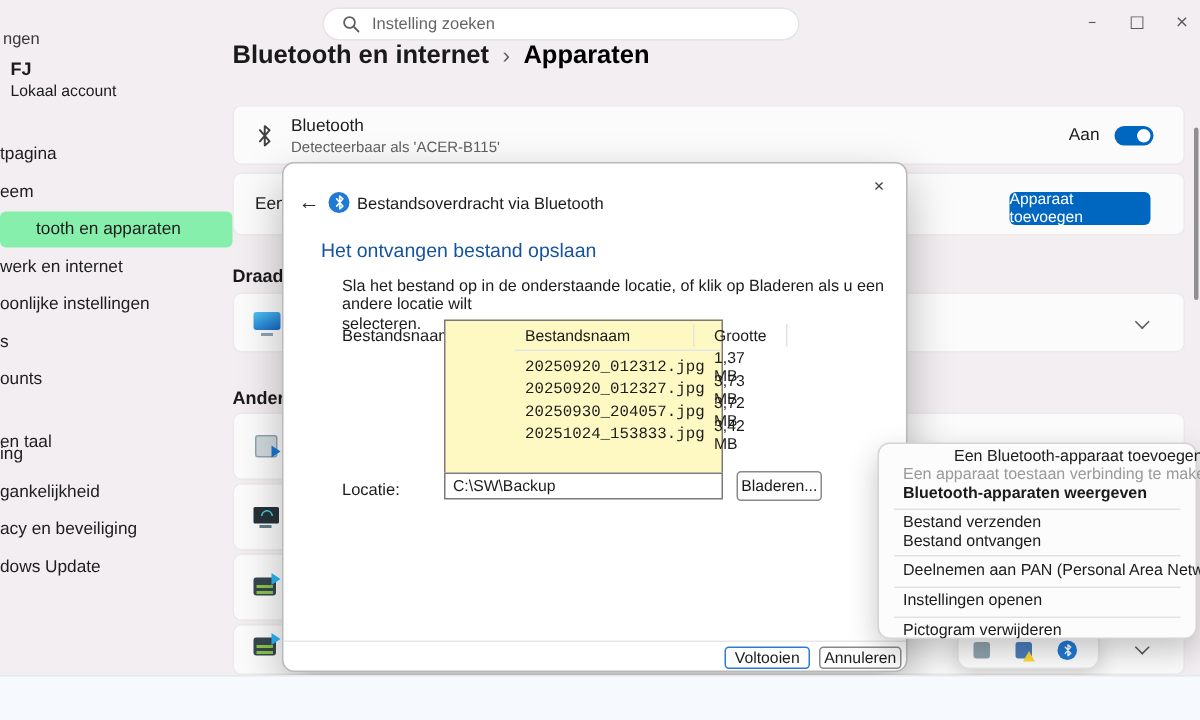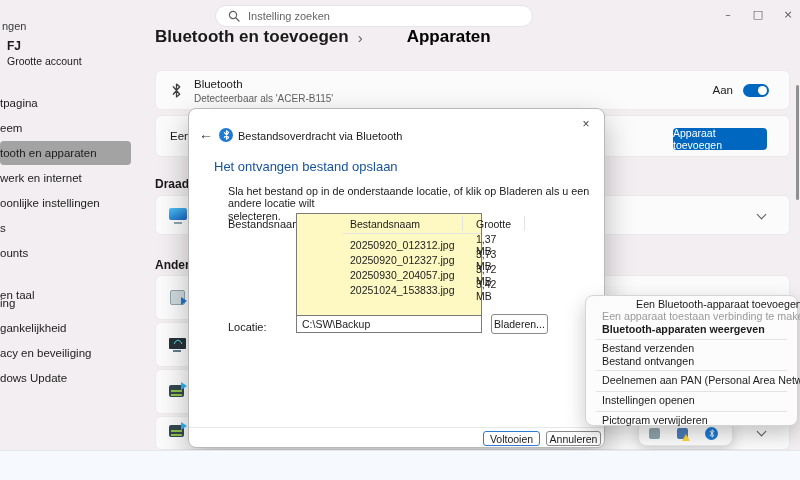--- a/index.html
+++ b/index.html
@@ -11,27 +11,27 @@
   .search{left:215px;top:5px;width:318px;height:22px;background:#fff;border:1px solid #e6e3e6;
           border-radius:12px;display:flex;align-items:center;box-sizing:border-box;padding-left:12px;}
   .search .ph{font-size:11px;color:#666;margin-left:8px;}
   .winctl{top:0;width:28px;height:28px;display:flex;align-items:center;justify-content:center;
           font-size:11px;color:#5a5a5a;font-family:"DejaVu Sans",sans-serif;}
   
   .uname{left:7px;top:39px;font-size:12px;font-weight:bold;}
   .uacct{left:7px;top:55px;font-size:10.5px;}
   
   .sbi{left:0;width:131px;height:24px;border-radius:4px;display:flex;align-items:center;}
-  .sbi.active{background:#a3a3a3;}
+  .sbi.active{background:#86efac;padding-left:24px;}
   .sbi span{font-size:11.5px;color:#1d1d1d;}
   
   .crumb{left:155px;top:27px;font-size:17px;display:flex;gap:9px;align-items:center;}
   .crumb .p{font-weight:600;color:#1a1a1a;}
   .crumb .s{color:#5f5f5f;font-size:15px;}
-  .crumb .c{font-weight:700;color:#000;margin-left:35px;}
+  .crumb .c{font-weight:700;color:#000;}
   .card{background:#fbfbfb;border:1px solid #eceaec;border-radius:6px;box-sizing:border-box;}
   .sect{font-size:12px;font-weight:600;color:#1a1a1a;}
   .rowtitle{font-size:11.5px;color:#1b1b1b;}
   .rowsub{font-size:10px;color:#616161;}
   .toggle{width:26px;height:13px;border-radius:7px;background:#0067c0;}
   .toggle::after{content:"";position:absolute;right:2px;top:2px;width:9px;height:9px;border-radius:50%;background:#fff;}
   .accentbtn{background:#0067c0;color:#fff;border-radius:4px;display:flex;align-items:center;justify-content:center;
              font-size:10.5px;}
   .chev{width:6px;height:6px;border-right:1.4px solid #5a5a5a;border-bottom:1.4px solid #5a5a5a;transform:rotate(45deg);}
   .scrollbar{left:796px;top:85px;width:3px;height:115px;background:#8f8f8f;border-radius:2px;}
@@ -59,21 +59,21 @@
   .dlg-title{left:49px;top:21px;font-size:11px;}
   .dlg-heading{left:25px;top:50px;font-size:13px;color:#15539e;}
   .dlg-body{left:39px;font-size:10.8px;color:#1b1b1b;}
   .dlg-label{left:39px;font-size:11px;}
   .listbox{left:107px;top:104px;width:186px;height:114px;background:#fef9c3;border:1px solid #7a7a7a;box-sizing:border-box;padding-left:46px;}
   .lb-head{height:19px;border-bottom:1px solid #e3e3e3;position:relative;display:flex;align-items:center;font-size:10.5px;}
   .lb-head .c1{position:absolute;left:7px;}
   .lb-head .c2{position:absolute;left:133px;}
   .lb-div{position:absolute;top:2px;width:1px;height:15px;background:#e3e3e3;}
   .lb-row{position:relative;height:15px;font-size:10.5px;display:flex;align-items:center;}
-  .lb-row .c1{position:absolute;left:7px;}
+  .lb-row .c1{position:absolute;left:7px;font-family:Liberation Mono, monospace;}
   .lb-row .c2{position:absolute;left:133px;}
   .field{left:107px;top:206px;width:186px;height:18px;border:1px solid #7a7a7a;box-sizing:border-box;
          font-size:10.5px;display:flex;align-items:center;padding-left:5px;background:#fff;}
   .btn{background:#fdfdfd;border:1px solid #8a8a8a;border-radius:3px;box-sizing:border-box;
        display:flex;align-items:center;justify-content:center;font-size:10.5px;color:#1b1b1b;}
   .btn.default{border:1.5px solid #2f7bd1;}
   .dlg-footline{left:0;right:0;top:318px;border-top:1px solid #e8e8e8;}
   
   .menu{left:585px;top:295px;width:213px;height:131px;background:#fcfcfc;border:1px solid #d4d4d4;
         border-radius:8px;box-shadow:0 8px 20px rgba(0,0,0,.22);z-index:50;box-sizing:border-box;}
@@ -102,21 +102,21 @@
       <line x1="8" y1="8" x2="11" y2="11" stroke="#5f5f5f" stroke-width="1.2" stroke-linecap="round"></line>
     </svg>
   <span class="ph">Instelling zoeken</span>
 </div>
 
 <div class="abs winctl" style="left:714px;">–</div>
 <div class="abs winctl" style="left:744px;">□</div>
 <div class="abs winctl" style="left:774px;">×</div>
 
 <div class="abs uname">FJ</div>
-<div class="abs uacct">Grootte account</div>
+<div class="abs uacct">Lokaal account</div>
 
 <div class="abs sbi" style="top:91px">
     <span>tpagina</span>
   </div>
 <div class="abs sbi" style="top:116px">
     <span>eem</span>
   </div>
 <div class="abs sbi active" style="top:141px">
     <span>tooth en apparaten</span>
   </div>
@@ -142,21 +142,21 @@
     <span>gankelijkheid</span>
   </div>
 <div class="abs sbi" style="top:341px">
     <span>acy en beveiliging</span>
   </div>
 <div class="abs sbi" style="top:366px">
     <span>dows Update</span>
   </div>
 
 <div class="abs crumb">
-  <span class="p">Bluetooth en toevoegen</span>
+  <span class="p">Bluetooth en internet</span>
   <span class="s">›</span>
   <span class="c">Apparaten</span>
 </div>
 
 <div class="abs card" style="left:155px;top:70px;width:635px;height:40px;">
   <svg class="abs" style="left:15px;top:12px;" width="11" height="15" viewBox="0 0 10 14">
       <path d="M2 3.5 L8 10.5 L5 13 L5 1 L8 3.5 L2 10.5" fill="none" stroke="#3f3f3f" stroke-width="1.2" stroke-linejoin="round" stroke-linecap="round"></path>
     </svg>
   <div class="abs rowtitle" style="left:38px;top:7px;">Bluetooth</div>
   <div class="abs rowsub" style="left:38px;top:22px;">Detecteerbaar als 'ACER-B115'</div>

